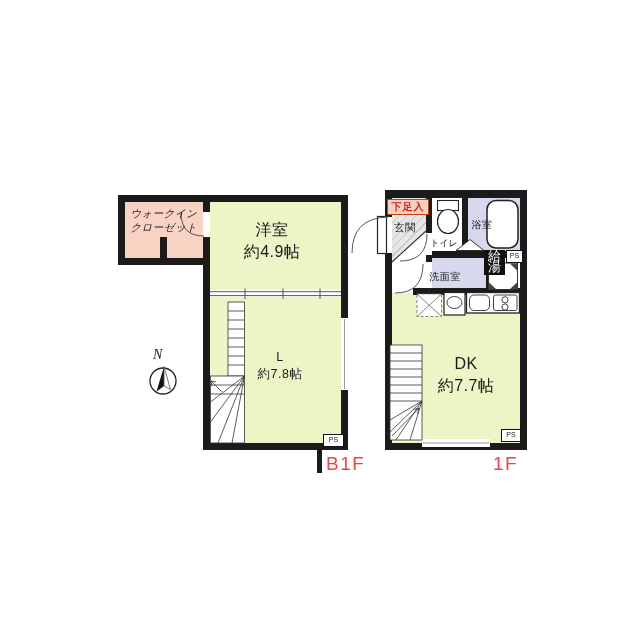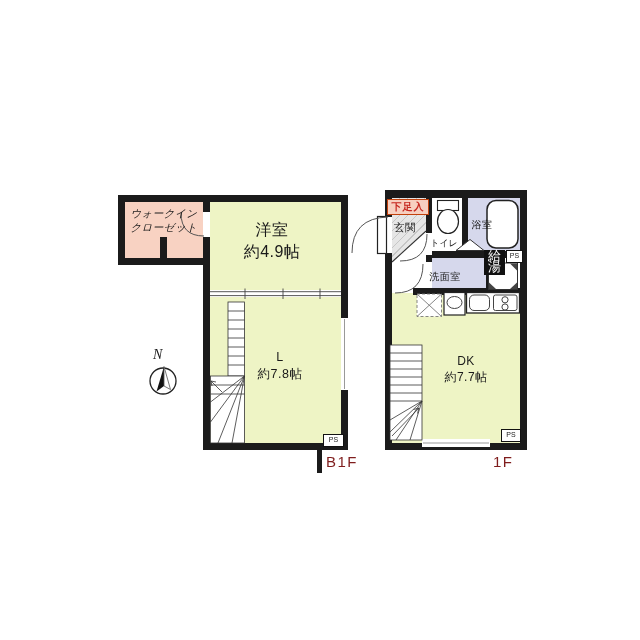--- a/index.html
+++ b/index.html
@@ -14,21 +14,21 @@
   .lbl{z-index:6;text-align:center;line-height:1.35;letter-spacing:.5px;}
   .room-lbl{font-size:16px;}
   .small-lbl{font-size:10px;}
   .tag{z-index:6;text-align:center;border:1px solid #111;background:#fff;
        font-size:7px;line-height:9px;}
   .green{background:#eef4c5;}
   .pink{background:#f8d2c2;}
   .lav{background:#d6d8ec;}
   .genkan-hatch{background:repeating-linear-gradient(135deg,#e6e6e6 0px,#e6e6e6 5px,#c6c6c6 5px,#c6c6c6 6px);}
   .white-tri{background:#fff;clip-path:polygon(0 100%,100% 50%,100% 100%);}
-  .floor-tag{z-index:6;font-size:15px;letter-spacing:1.5px;color:#7f1d1d;}
+  .floor-tag{z-index:6;font-size:19px;letter-spacing:1.5px;color:#ef4444;}
 </style>
 </head>
 <body>
 
 <div>
 
   <div class="a wall" style="left:118px;top:195px;width:92px;height:70px;"></div>
   <div class="a wall" style="left:203px;top:195px;width:145px;height:255px;"></div>
 
   <div class="a fill pink" style="left:125px;top:202px;width:78px;height:56px;"></div>
@@ -84,21 +84,21 @@
   <div class="a gap" style="left:422px;top:439px;width:68px;height:8px;"></div>
 
   <div class="a lbl" style="left:387px;top:199px;width:40px;height:14px;font-size:10px;line-height:14px;letter-spacing:1px;
               background:#f7cfc0;border:1px solid #c2410c;color:#c5261f;font-weight:bold;">下足入</div>
   <div class="a lbl small-lbl" style="left:392px;top:220px;width:26px;font-size:10.5px;">玄関</div>
   <div class="a lbl" style="left:424px;top:237px;width:40px;font-size:9px;letter-spacing:0;">トイレ</div>
   <div class="a lbl small-lbl" style="left:465px;top:218px;width:34px;">浴室</div>
   <div class="a lbl small-lbl" style="left:416px;top:270px;width:58px;">洗面室</div>
   <div class="a lbl" style="left:484px;top:250px;width:21px;height:25px;font-size:13px;line-height:11px;background:#111;color:#fff;letter-spacing:0;">給湯</div>
   <div class="a tag" style="left:506px;top:250px;width:15px;height:11px;line-height:10px;">PS</div>
-  <div class="a lbl room-lbl" style="left:426px;top:353px;width:80px;font-size:12px;">
+  <div class="a lbl room-lbl" style="left:426px;top:353px;width:80px;font-size:16px;">
     <span>DK</span><br>
     <span>約7.7帖</span>
   </div>
   <div class="a tag" style="left:501px;top:429px;width:18px;height:11px;line-height:10px;">PS</div>
   <div class="a floor-tag" style="left:493px;top:453px;">1F</div>
 </div>
 
 <div class="a" style="left:153px;top:347px;z-index:6;font-family:'Liberation Serif',serif;font-style:italic;font-size:14px;">N</div>
 
 <svg class="lineart" width="640" height="640" viewBox="0 0 640 640">

